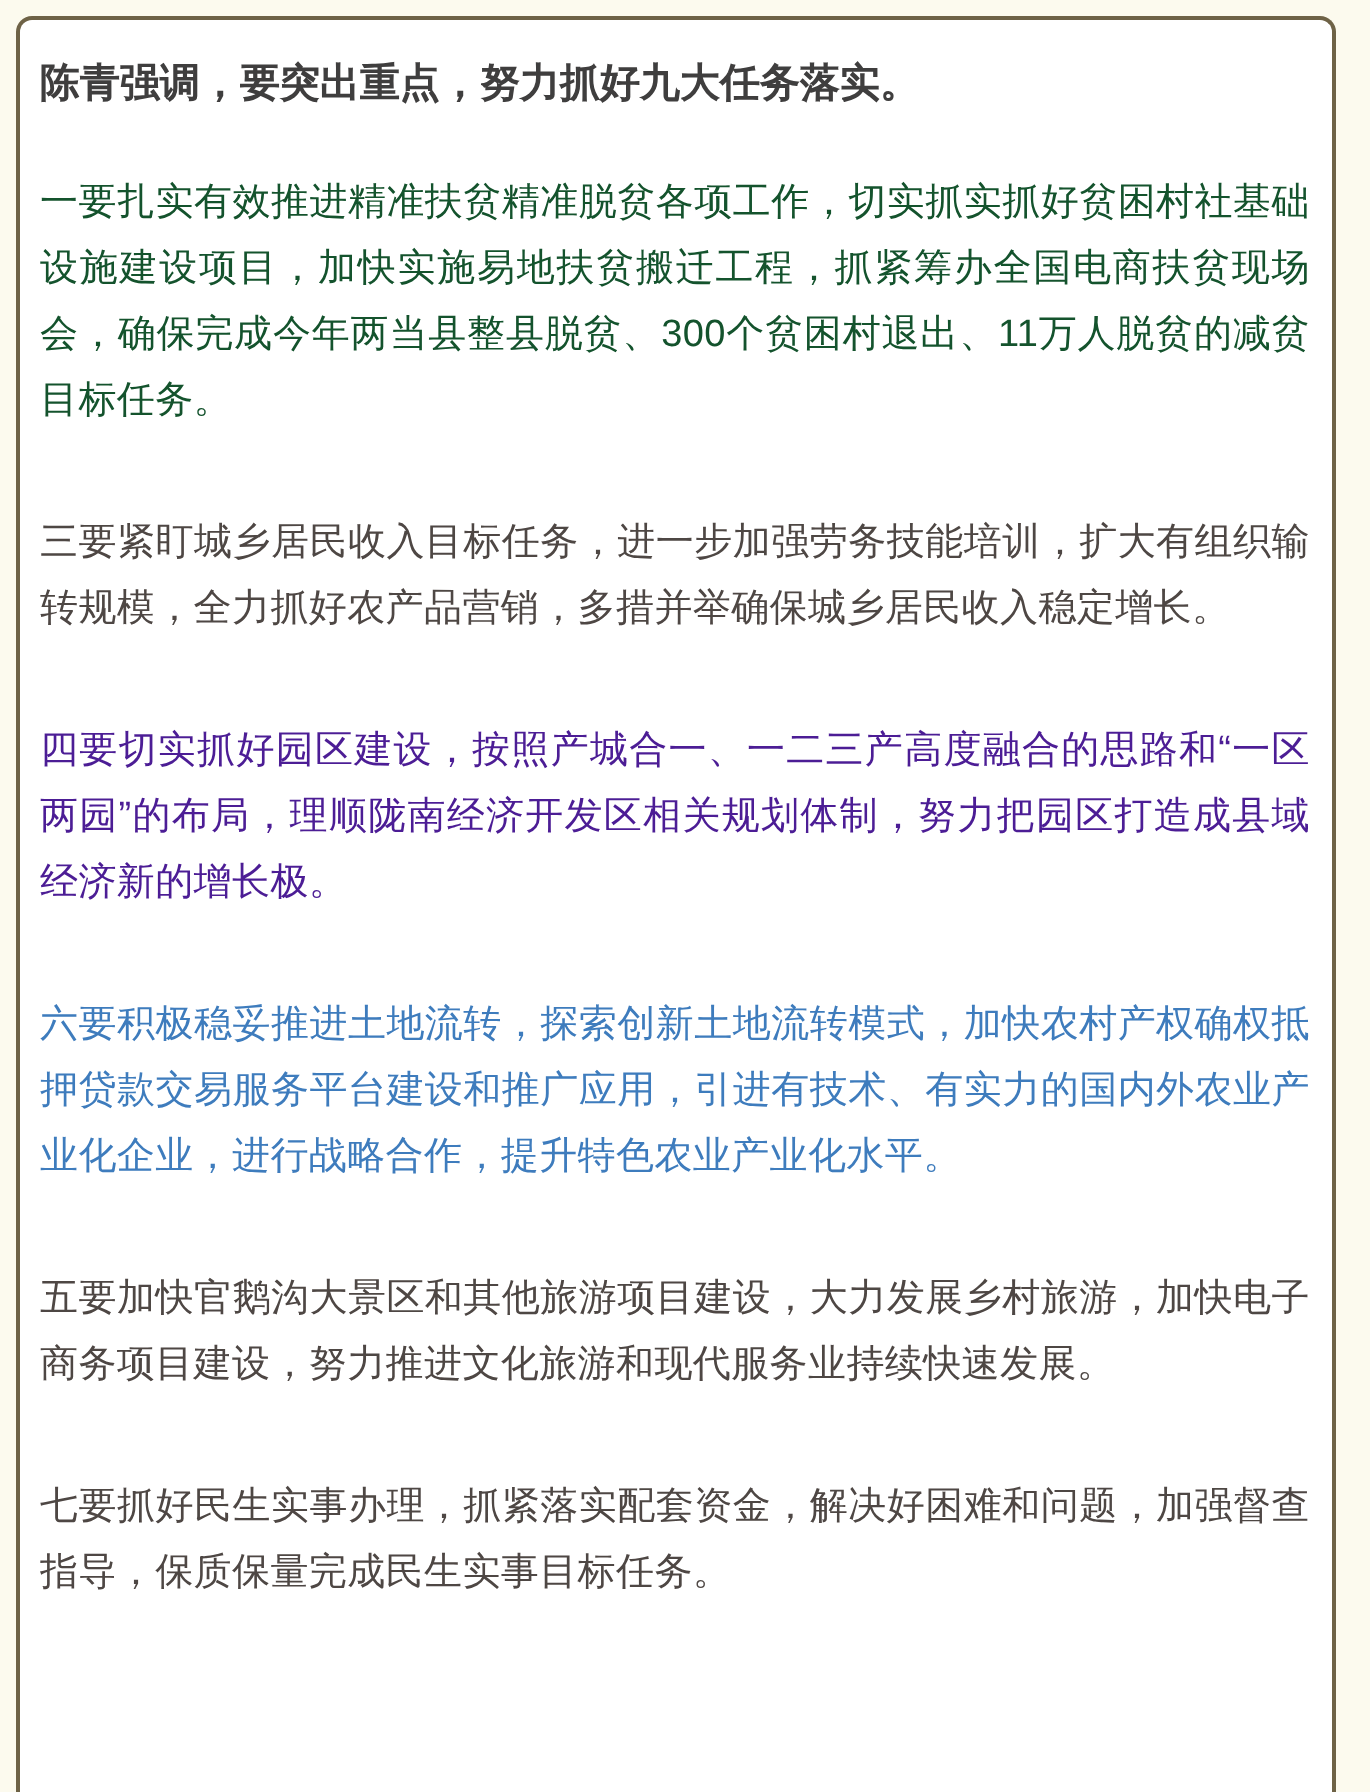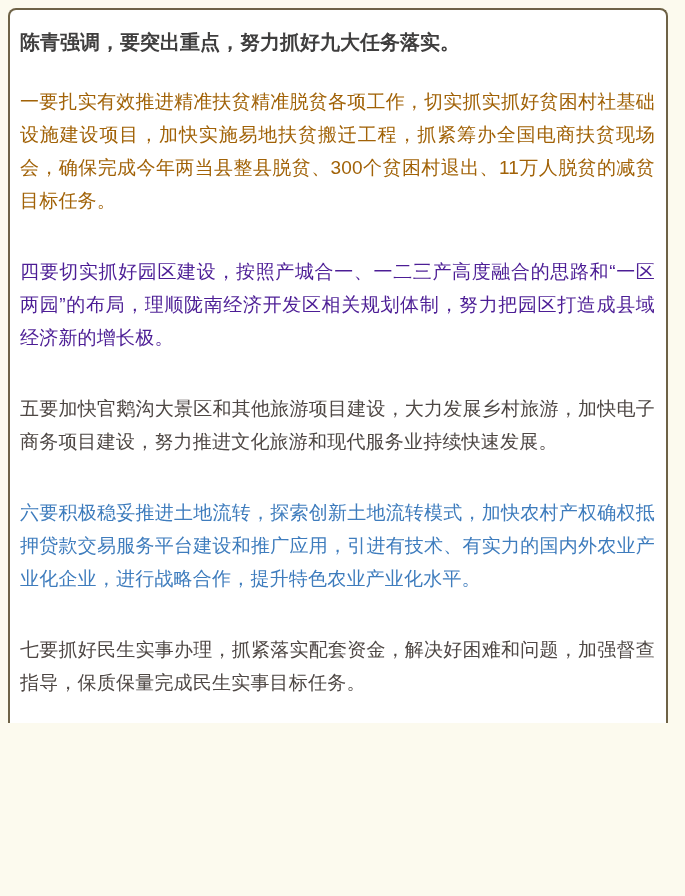--- a/index.html
+++ b/index.html
@@ -12,21 +12,21 @@
     overflow: hidden;
     background: #fcfaee;
     font-family: "Liberation Sans", sans-serif;
   }
   .article-card {
     box-sizing: border-box;
     position: absolute;
     left: 8px;
     top: 8px;
     width: 660px;
-    height: 715px;
+    height: 888px;
     background: #ffffff;
     border: 2px solid #6e6246;
     border-bottom: none;
     border-radius: 8px 8px 0 0;
     padding: 16px 11px 30px 10px;
   }
   .article-heading {
     margin: 0 0 26px 0;
     font-size: 20px;
     line-height: 33px;
@@ -45,24 +45,25 @@
   .article-paragraph:last-child {
     margin-bottom: 0;
   }
 </style>
 </head>
 <body style="background: rgb(252, 250, 238);">
 
 <div class="article-card" style="background: rgb(255, 255, 255); border-color: rgb(110, 98, 70);">
   <h2 class="article-heading" style="color: rgb(63, 62, 62);">陈青强调，要突出重点，努力抓好九大任务落实。</h2>
 
-  <p class="article-paragraph" style="color: #a16207;">一要扎实有效推进精准扶贫精准脱贫各项工作，切实抓实抓好贫困村社基础设施建设项目，加快实施易地扶贫搬迁工程，抓紧筹办全国电商扶贫现场会，确保完成今年两当县整县脱贫、300个贫困村退出、11万人脱贫的减贫目标任务。</p>
+  <p class="article-paragraph" style="color: #14532d;">一要扎实有效推进精准扶贫精准脱贫各项工作，切实抓实抓好贫困村社基础设施建设项目，加快实施易地扶贫搬迁工程，抓紧筹办全国电商扶贫现场会，确保完成今年两当县整县脱贫、300个贫困村退出、11万人脱贫的减贫目标任务。</p>
 
 
+  <p class="article-paragraph" style="color: rgb(78, 71, 68);">三要紧盯城乡居民收入目标任务，进一步加强劳务技能培训，扩大有组织输转规模，全力抓好农产品营销，多措并举确保城乡居民收入稳定增长。</p>
 
   <p class="article-paragraph" style="color: #4c1d95;">四要切实抓好园区建设，按照产城合一、一二三产高度融合的思路和“一区两园”的布局，理顺陇南经济开发区相关规划体制，努力把园区打造成县域经济新的增长极。</p>
 
+  <p class="article-paragraph" style="color: rgb(62, 124, 189);">六要积极稳妥推进土地流转，探索创新土地流转模式，加快农村产权确权抵押贷款交易服务平台建设和推广应用，引进有技术、有实力的国内外农业产业化企业，进行战略合作，提升特色农业产业化水平。</p>
+
   <p class="article-paragraph" style="color: rgb(78, 71, 68);">五要加快官鹅沟大景区和其他旅游项目建设，大力发展乡村旅游，加快电子商务项目建设，努力推进文化旅游和现代服务业持续快速发展。</p>
-
-  <p class="article-paragraph" style="color: rgb(62, 124, 189);">六要积极稳妥推进土地流转，探索创新土地流转模式，加快农村产权确权抵押贷款交易服务平台建设和推广应用，引进有技术、有实力的国内外农业产业化企业，进行战略合作，提升特色农业产业化水平。</p>
 
   <p class="article-paragraph" style="color: rgb(78, 71, 68);">七要抓好民生实事办理，抓紧落实配套资金，解决好困难和问题，加强督查指导，保质保量完成民生实事目标任务。</p>
 </div>
 
 </body></html>

